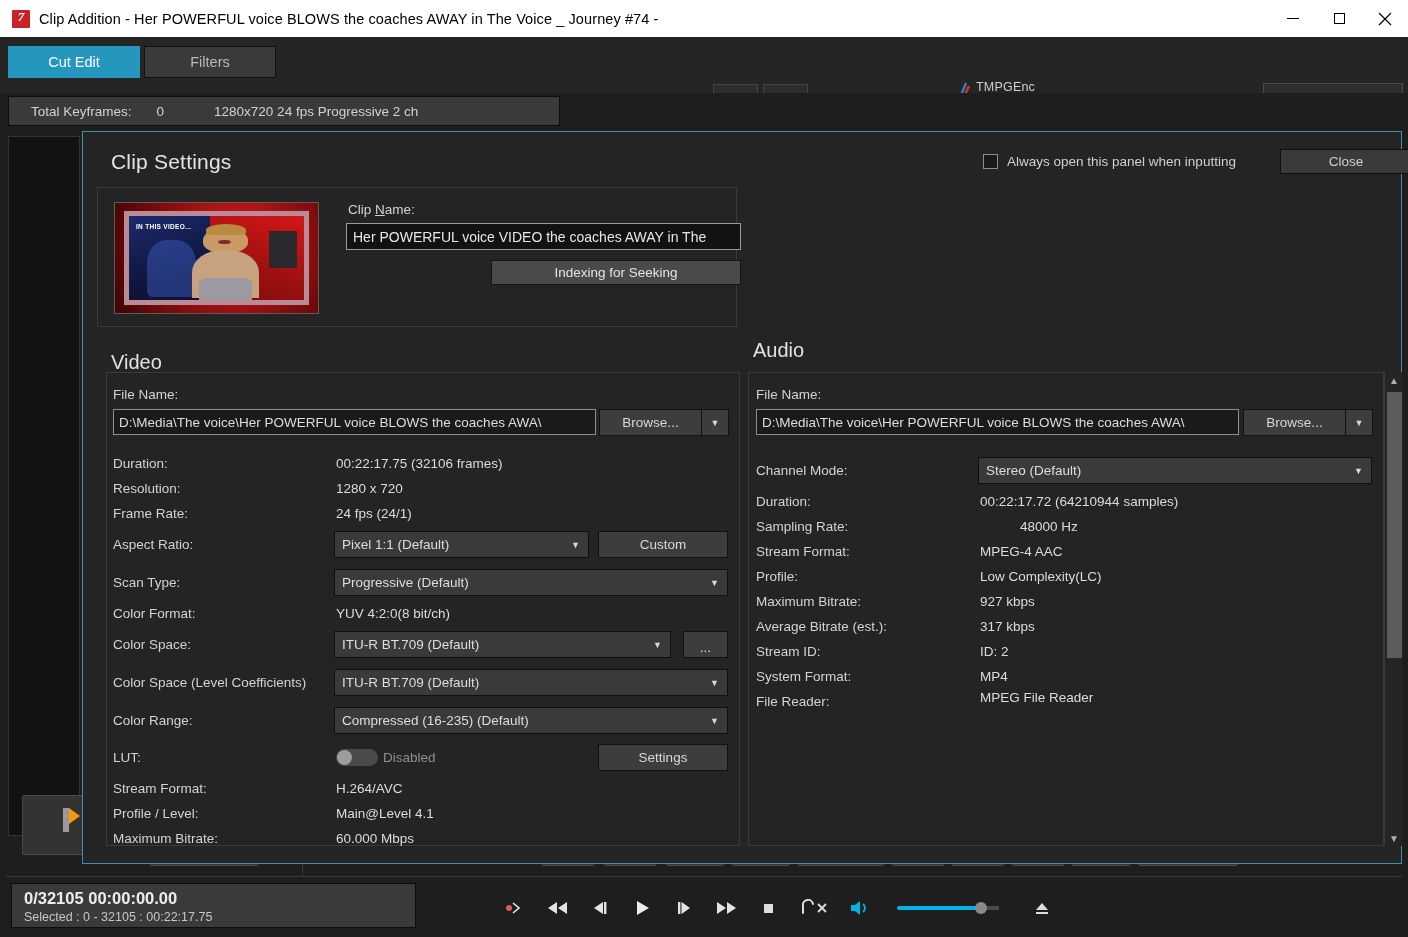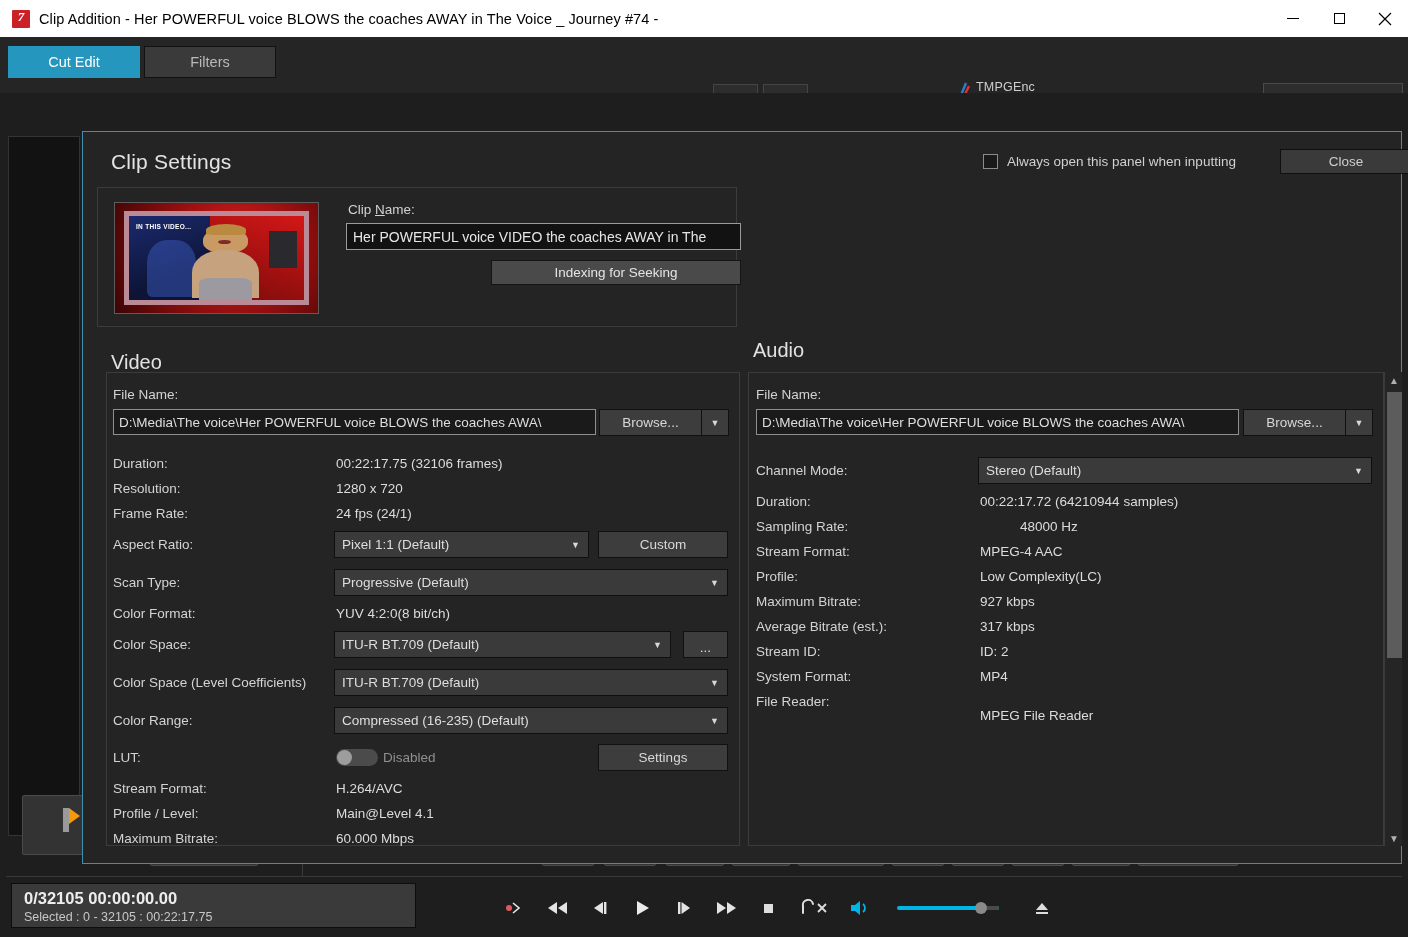--- a/index.html
+++ b/index.html
@@ -267,20 +267,25 @@
       <span>
         <span class="brand-txt1" style="display:block">TMPGEnc</span>
         <span class="brand-txt2" style="display:block">Video Mastering Works 7</span>
       </span>
     </div>
 
     <div class="options-btn">Options</div>
   </div>
 
   <div class="infostrip">
+    <div class="keyframe-box">
+      <span class="kf-label">Total Keyframes:</span>
+      <span class="kf-val">0</span>
+      <span class="kf-spec">1280x720 24 fps Progressive 2 ch</span>
+    </div>
 
     <div class="prop-tabs">
       <div class="prop-tab active">
         <span>
           <svg width="11" height="15" viewBox="0 0 11 15">
               <circle cx="5.5" cy="2" r="1.6" fill="#fff"></circle>
               <rect x="4.3" y="5" width="2.4" height="9" fill="#fff"></rect>
             </svg>
         </span>
         <span>Clip Properties</span>
@@ -460,21 +465,21 @@
     <div class="val" style="left:897px; top:437px;">Low Complexity(LC)</div>
     <div class="row" style="left:673px; top:462px;">Maximum Bitrate:</div>
     <div class="val" style="left:897px; top:462px;">927 kbps</div>
     <div class="row" style="left:673px; top:487px;">Average Bitrate (est.):</div>
     <div class="val" style="left:897px; top:487px;">317 kbps</div>
     <div class="row" style="left:673px; top:512px;">Stream ID:</div>
     <div class="val" style="left:897px; top:512px;">ID: 2</div>
     <div class="row" style="left:673px; top:537px;">System Format:</div>
     <div class="val" style="left:897px; top:537px;">MP4</div>
     <div class="row" style="left:673px; top:562px;">File Reader:</div>
-    <div class="val" style="left:897px; top:576px;">MPEG File Reader</div>
+    <div class="val" style="left:897px; top:558px;">MPEG File Reader</div>
 
     <div class="vscroll">
       <div class="vs-arrow" style="top:0;">▲</div>
       <div class="vs-thumb"></div>
       <div class="vs-arrow" style="bottom:0;">▼</div>
     </div>
   </div>
 
   <div class="bottombar">
     <div class="timecode">

